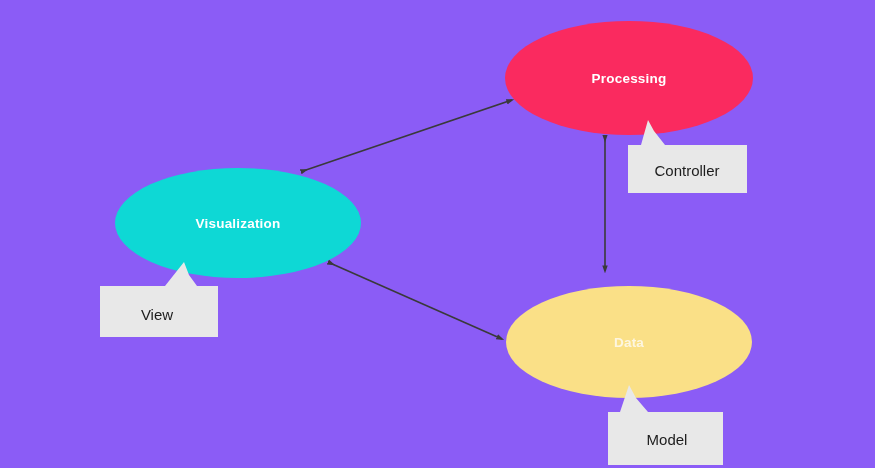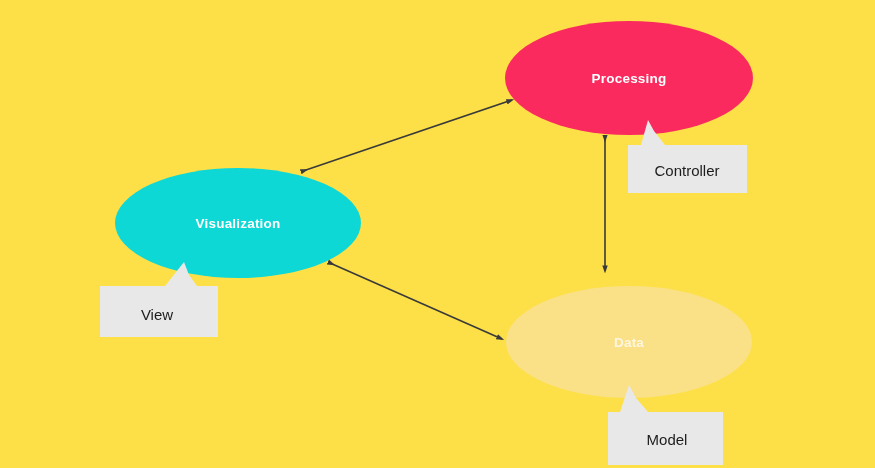--- a/index.html
+++ b/index.html
@@ -10,21 +10,21 @@
   body {
     width: 875px;
     height: 468px;
     font-family: "Liberation Sans", sans-serif;
     overflow: hidden;
   }
   #diagram-root {
     position: relative;
     width: 875px;
     height: 468px;
-    background: #fde047;
+    background: #8b5cf6;
     text-align: right;
   }
   #diagram-svg {
     position: absolute;
     top: 0;
     left: 0;
     width: 875px;
     height: 468px;
     display: block;
   }

